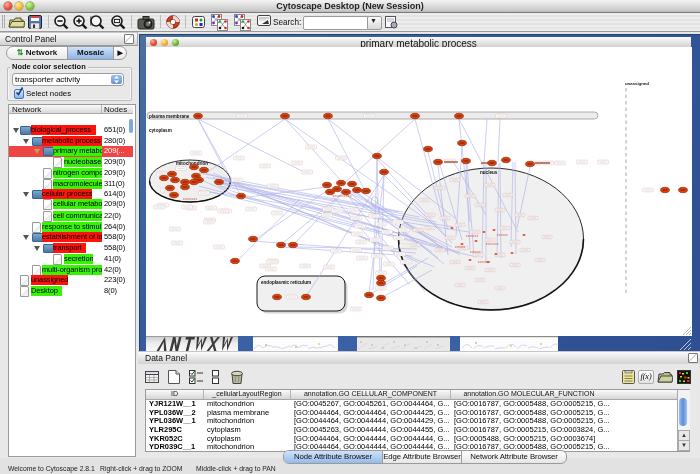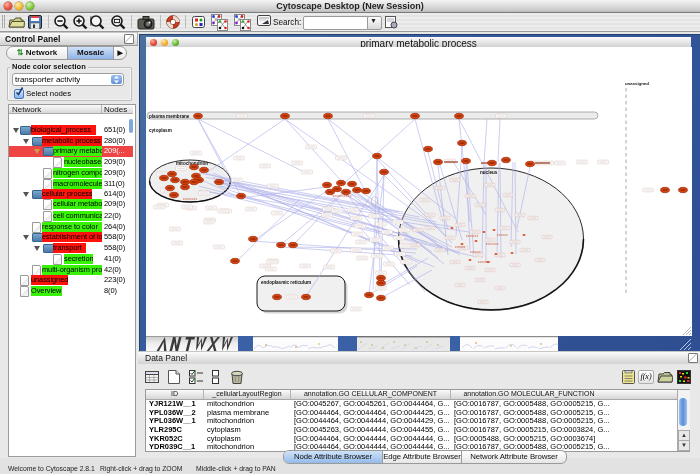--- a/index.html
+++ b/index.html
@@ -156,21 +156,21 @@
       <svg class="abs" style="left:385px;top:2px;" width="13" height="14" viewBox="0 0 13 14">
         <rect x="0.5" y="1.5" width="10" height="11" fill="#fff" stroke="#555"></rect>
         <line x1="2" y1="4" x2="9" y2="4" stroke="#99a" stroke-width="0.8"></line>
         <line x1="2" y1="6" x2="9" y2="6" stroke="#99a" stroke-width="0.8"></line>
         <circle cx="9" cy="10" r="3" fill="#aab" stroke="#445"></circle>
       </svg>
     </div>
 
 <div id="ctrl" class="abs"></div>
 <div class="abs phead" style="left:0;top:32px;width:137px;height:12px;border-right:1px solid #aaa;">
-      <span style="position:absolute;left:5px;top:1px;font-weight:bold;">Control Panel</span>
+      <span style="position:absolute;left:5px;top:1px;">Control Panel</span>
     </div>
 <div class="abs float-ico" style="left:124px;top:34px;"></div>
 <div class="abs seg" style="left:6px;top:46px;width:119px;height:12px;">
  <div class="s" style="width:61px;border-right:1px solid #9a9a9a;"><span style="color:#2a8f2a;">⇅</span> Network</div>
  <div class="s sel" style="width:46px;">Mosaic</div>
  <div class="s" style="width:12px;border-left:1px solid #9a9a9a;font-size:7px;">▶</div>
 </div>
 <div class="abs gbox" style="left:7px;top:67px;width:123px;height:32px;"></div>
 <div class="abs glabel" style="left:10px;top:62px;">Node color selection</div>
 <div class="abs" style="left:12px;top:73px;width:110px;height:11px;background:#fff;border:1px solid #9f9f9f;border-radius:3px;font-size:8px;line-height:11px;"><span style="padding-left:2px;">transporter activity</span>
@@ -235,21 +235,21 @@
         <span class="hl gr" style="position:absolute;left:44px;width:49px;">cellular metabo</span>
         <span class="nval" style="">209(0)</span>
       </div>
       <div class="abs trow" style="top:105.8px;">
         <span class="tfile" style="left:34px;"></span>
         <span class="hl gr" style="position:absolute;left:44px;width:49px;">cell communicat</span>
         <span class="nval" style="">22(0)</span>
       </div>
       <div class="abs trow" style="top:116.5px;">
         <span class="tfile" style="left:23px;"></span>
-        <span class="hl gr" style="position:absolute;left:33px;width:60px;">response to color</span>
+        <span class="hl gr" style="position:absolute;left:33px;width:60px;">response to stimul</span>
         <span class="nval" style="">264(0)</span>
       </div>
       <div class="abs trow" style="top:127.2px;">
         <span class="tarr" style="left:14px;border-top-color:#555;"></span>
         <span class="tfold" style="left:23px;"></span>
         <span class="hl rd" style="position:absolute;left:33px;width:60px;">establishment of lo</span>
         <span class="nval" style="">558(0)</span>
       </div>
       <div class="abs trow" style="top:138.0px;">
         <span class="tarr" style="left:25px;border-top-color:#555;"></span>
@@ -267,21 +267,21 @@
         <span class="hl gr" style="position:absolute;left:33px;width:60px;text-align:center;">multi-organism pro</span>
         <span class="nval" style="">42(0)</span>
       </div>
       <div class="abs trow" style="top:170.2px;">
         <span class="tfile" style="left:11px;"></span>
         <span class="hl rd" style="position:absolute;left:22px;width:37px;">unassigned</span>
         <span class="nval" style="">223(0)</span>
       </div>
       <div class="abs trow" style="top:181.0px;">
         <span class="tfile" style="left:11px;"></span>
-        <span class="hl gr" style="position:absolute;left:22px;width:31px;">Overview</span>
+        <span class="hl gr" style="position:absolute;left:22px;width:31px;">Desktop</span>
         <span class="nval" style="">8(0)</span>
       </div>
       <div class="abs" style="left:120px;top:14px;width:4px;height:14px;background:#7ea7dd;border-radius:2px;"></div>
 </div>
 
 <div id="desktop" class="abs">
       <div id="frame" class="abs"></div>
     </div>
 <div id="ftitle" class="abs phead" style="border:none;border-bottom:1px solid #909090;font-size:10px;">
  <div class="abs" style="left:4px;top:1.5px;width:7px;height:7px;border-radius:50%;background:radial-gradient(circle at 35% 30%,#ffab9b,#e0402c 60%,#b52e1c);"></div>

